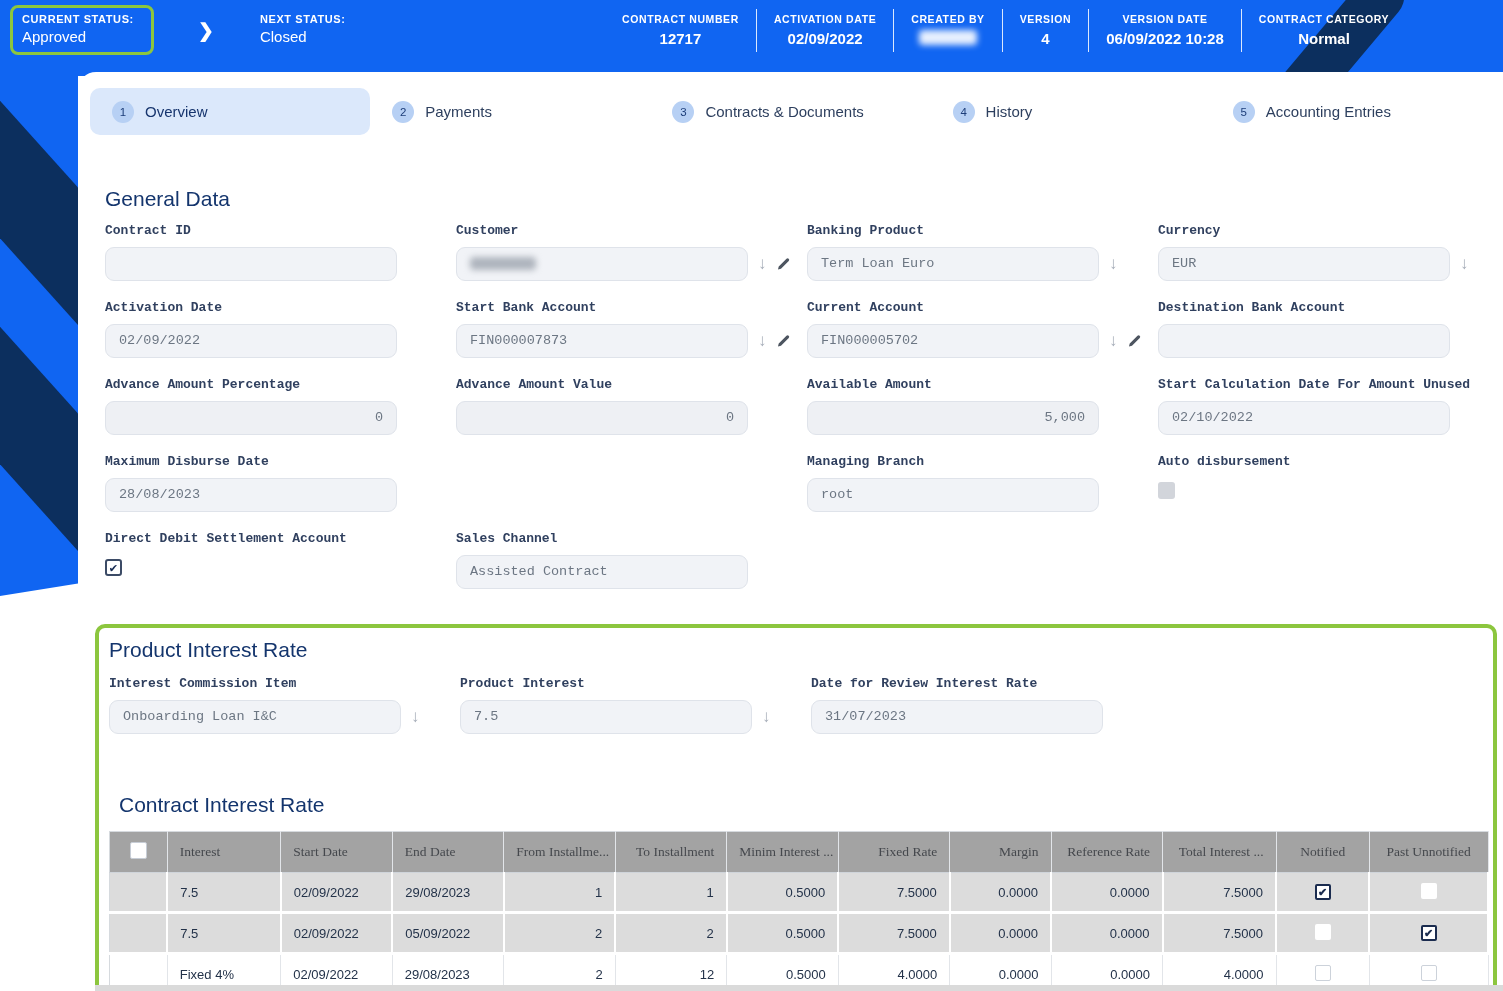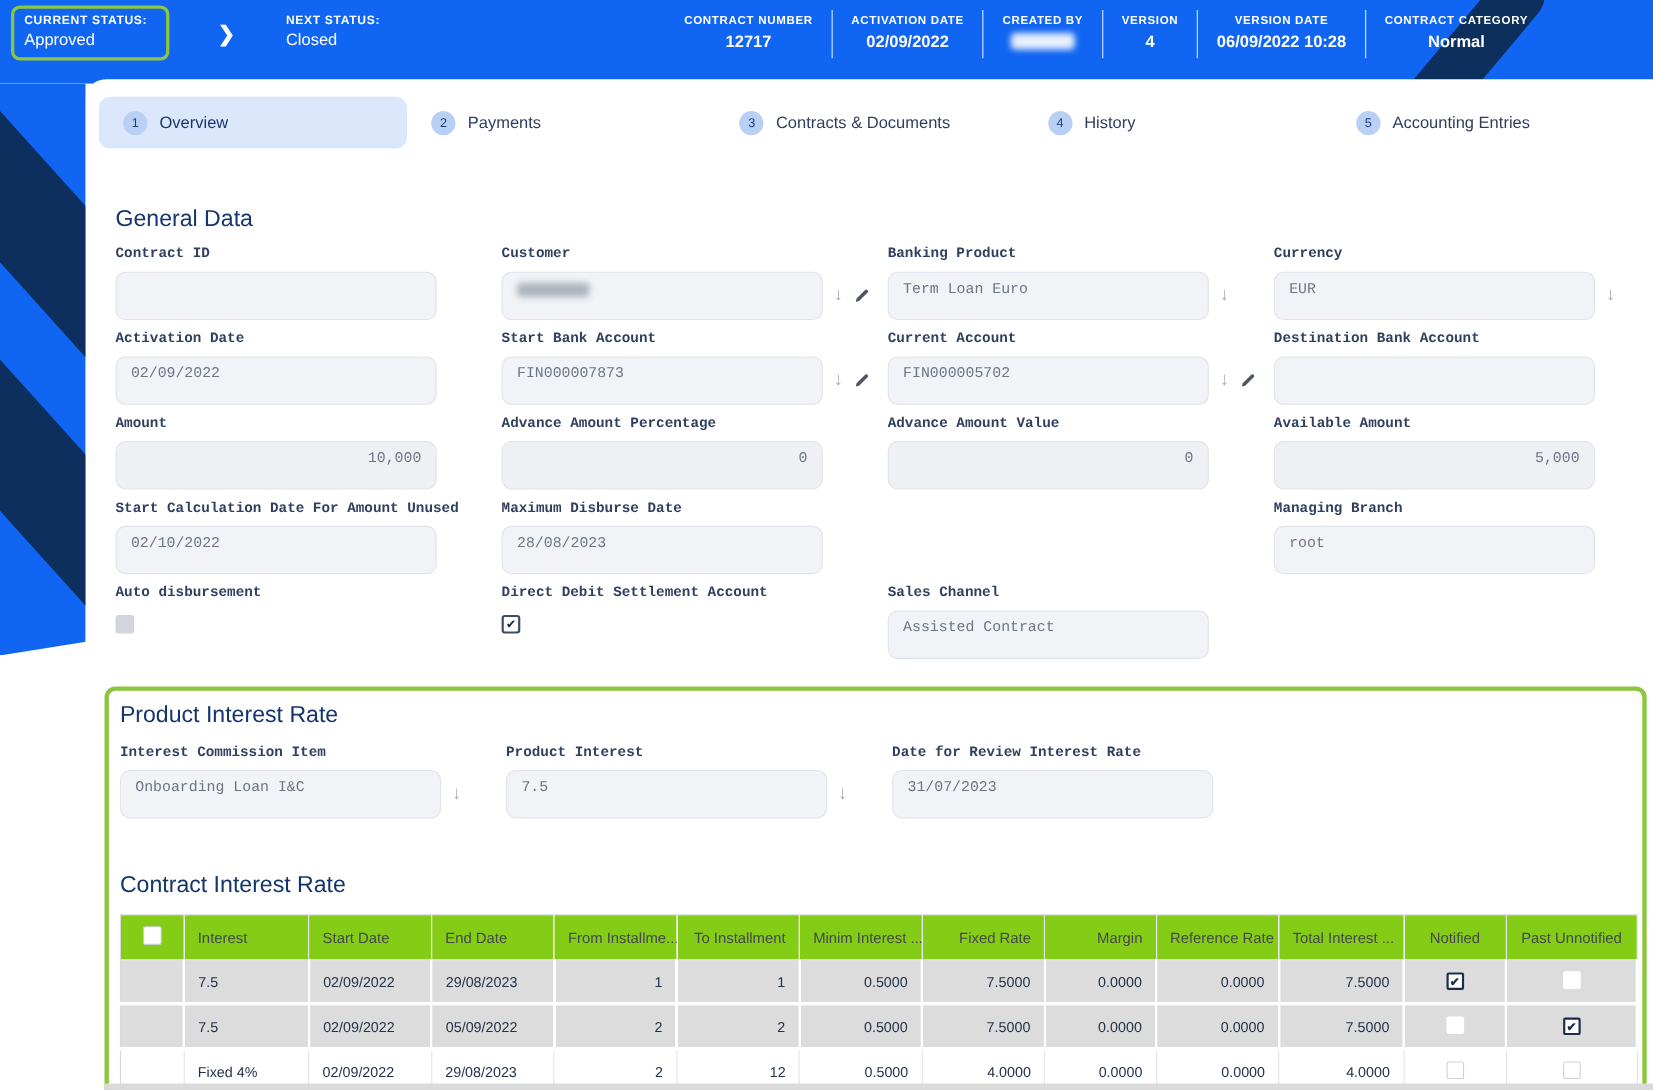--- a/index.html
+++ b/index.html
@@ -52,45 +52,45 @@
   .tab-label.active{color:#17356e;text-align:center;}
   
   .gd-section{margin:52px 0 0 27px;}
   .sec-title{font-size:21px;color:#14356d;font-weight:500;margin-bottom:12px;}
   .fgrid{display:grid;grid-template-columns:repeat(4,292px);column-gap:59px;font-family:Liberation Mono, monospace;}
   .field{width:292px;height:59px;margin-bottom:18px;}
   .field.spacer{visibility:hidden;}
   .f-label{font-size:13px;font-weight:bold;color:#30405f;margin-bottom:9px;white-space:nowrap;}
   .control{display:flex;align-items:center;gap:9px;}
   .ibox{
-    width:292px;height:44px;box-sizing:border-box;flex:0 0 292px;
+    width:292px;height:34px;box-sizing:border-box;flex:0 0 292px;
     background:#f1f3f7;border:1px solid #dfe3ea;border-radius:9px;
     padding:0 13px;font-size:13.5px;color:#6c7683;line-height:32px;
     white-space:nowrap;overflow:hidden;
   }
   .ibox.num{text-align:right;background:#eef0f4;}
   .icn-arrow{color:#a6adb8;font-size:17px;line-height:17px;cursor:pointer;}
   .icn-pencil{display:inline-flex;cursor:pointer;}
   .cb{display:inline-flex;align-items:center;justify-content:center;width:17px;height:17px;border-radius:3px;margin-top:4px;box-sizing:border-box;cursor:pointer;}
   .cb.disabled{background:#d2d5db;}
   .cb.checked{background:#fff;border:2px solid #3c4b66;color:#152a52;font-size:13px;font-weight:bold;}
   
   .green-box{
     margin:16px 6px 0 17px;border:4px solid #8cc63e;border-radius:10px;
     padding:10px 4px 6px 10px;box-sizing:border-box;
   }
   .green-box .sec-title{margin-bottom:14px;}
-  .cir-title{margin-top:40px;}
+  .cir-title{margin-top:40px;margin-left:10px;}
   
   .itable{border-collapse:collapse;table-layout:fixed;width:1380px;margin-top:14px;
     font-size:13px;border:1px solid #d6dade;}
   .itable th{
-    height:40px;font-weight:400;color:#45484d;font-size:13.5px;background:#84cc16;
+    height:40px;font-weight:400;color:#45484d;font-size:13.5px;background:#a3a3a3;
     border-right:1px solid #e2e5e9;border-bottom:1px solid #cfd4da;padding:0 12px;
-    white-space:nowrap;overflow:hidden;
+    white-space:nowrap;overflow:hidden;font-family:Liberation Serif, serif;
   }
   .itable td{height:38px;padding:0 12px;color:#233249;white-space:nowrap;overflow:hidden;}
   .itable tr.shaded td{background:#dcdcdc;border-right:2px solid #fff;border-bottom:3px solid #fff;}
   .itable tr.plain td{background:#fff;border-right:1px solid #e2e5e9;border-bottom:1px solid #e2e5e9;}
   .al{text-align:left}.ar{text-align:right}.ac{text-align:center}
   .hcb{display:inline-block;width:15px;height:15px;border:1px solid #c7cdd6;border-radius:2px;background:#fff;cursor:pointer;}
   .tcb{display:inline-flex;align-items:center;justify-content:center;width:16px;height:16px;box-sizing:border-box;border-radius:2px;background:#fff;cursor:pointer;}
   .tcb.checked{border:2px solid #1b2c4f;color:#1b2c4f;font-size:11px;font-weight:bold;}
   .tcb.un-border{border:1px solid #ccd2da;}
   .bottom-strip{position:absolute;bottom:0;left:95px;right:0;height:6px;background:#dadada;z-index:3;}
@@ -230,26 +230,20 @@
               <svg width="15" height="15" viewBox="0 0 16 16">
                 <path d="M11.2 1.8a1.7 1.7 0 0 1 2.4 2.4l-8.3 8.3-3.2.8.8-3.2z" fill="#4d5560"></path>
               </svg>
             </span>
           </div>
         </div>
         <div class="field">
           <div class="f-label">Destination Bank Account</div>
           <div class="control">
             <div class="ibox"></div>
-          </div>
-        </div>
-        <div class="field">
-          <div class="f-label">Amount</div>
-          <div class="control">
-            <div class="ibox num">10,000</div>
           </div>
         </div>
         <div class="field">
           <div class="f-label">Advance Amount Percentage</div>
           <div class="control">
             <div class="ibox num">0</div>
           </div>
         </div>
         <div class="field">
           <div class="f-label">Advance Amount Value</div>

